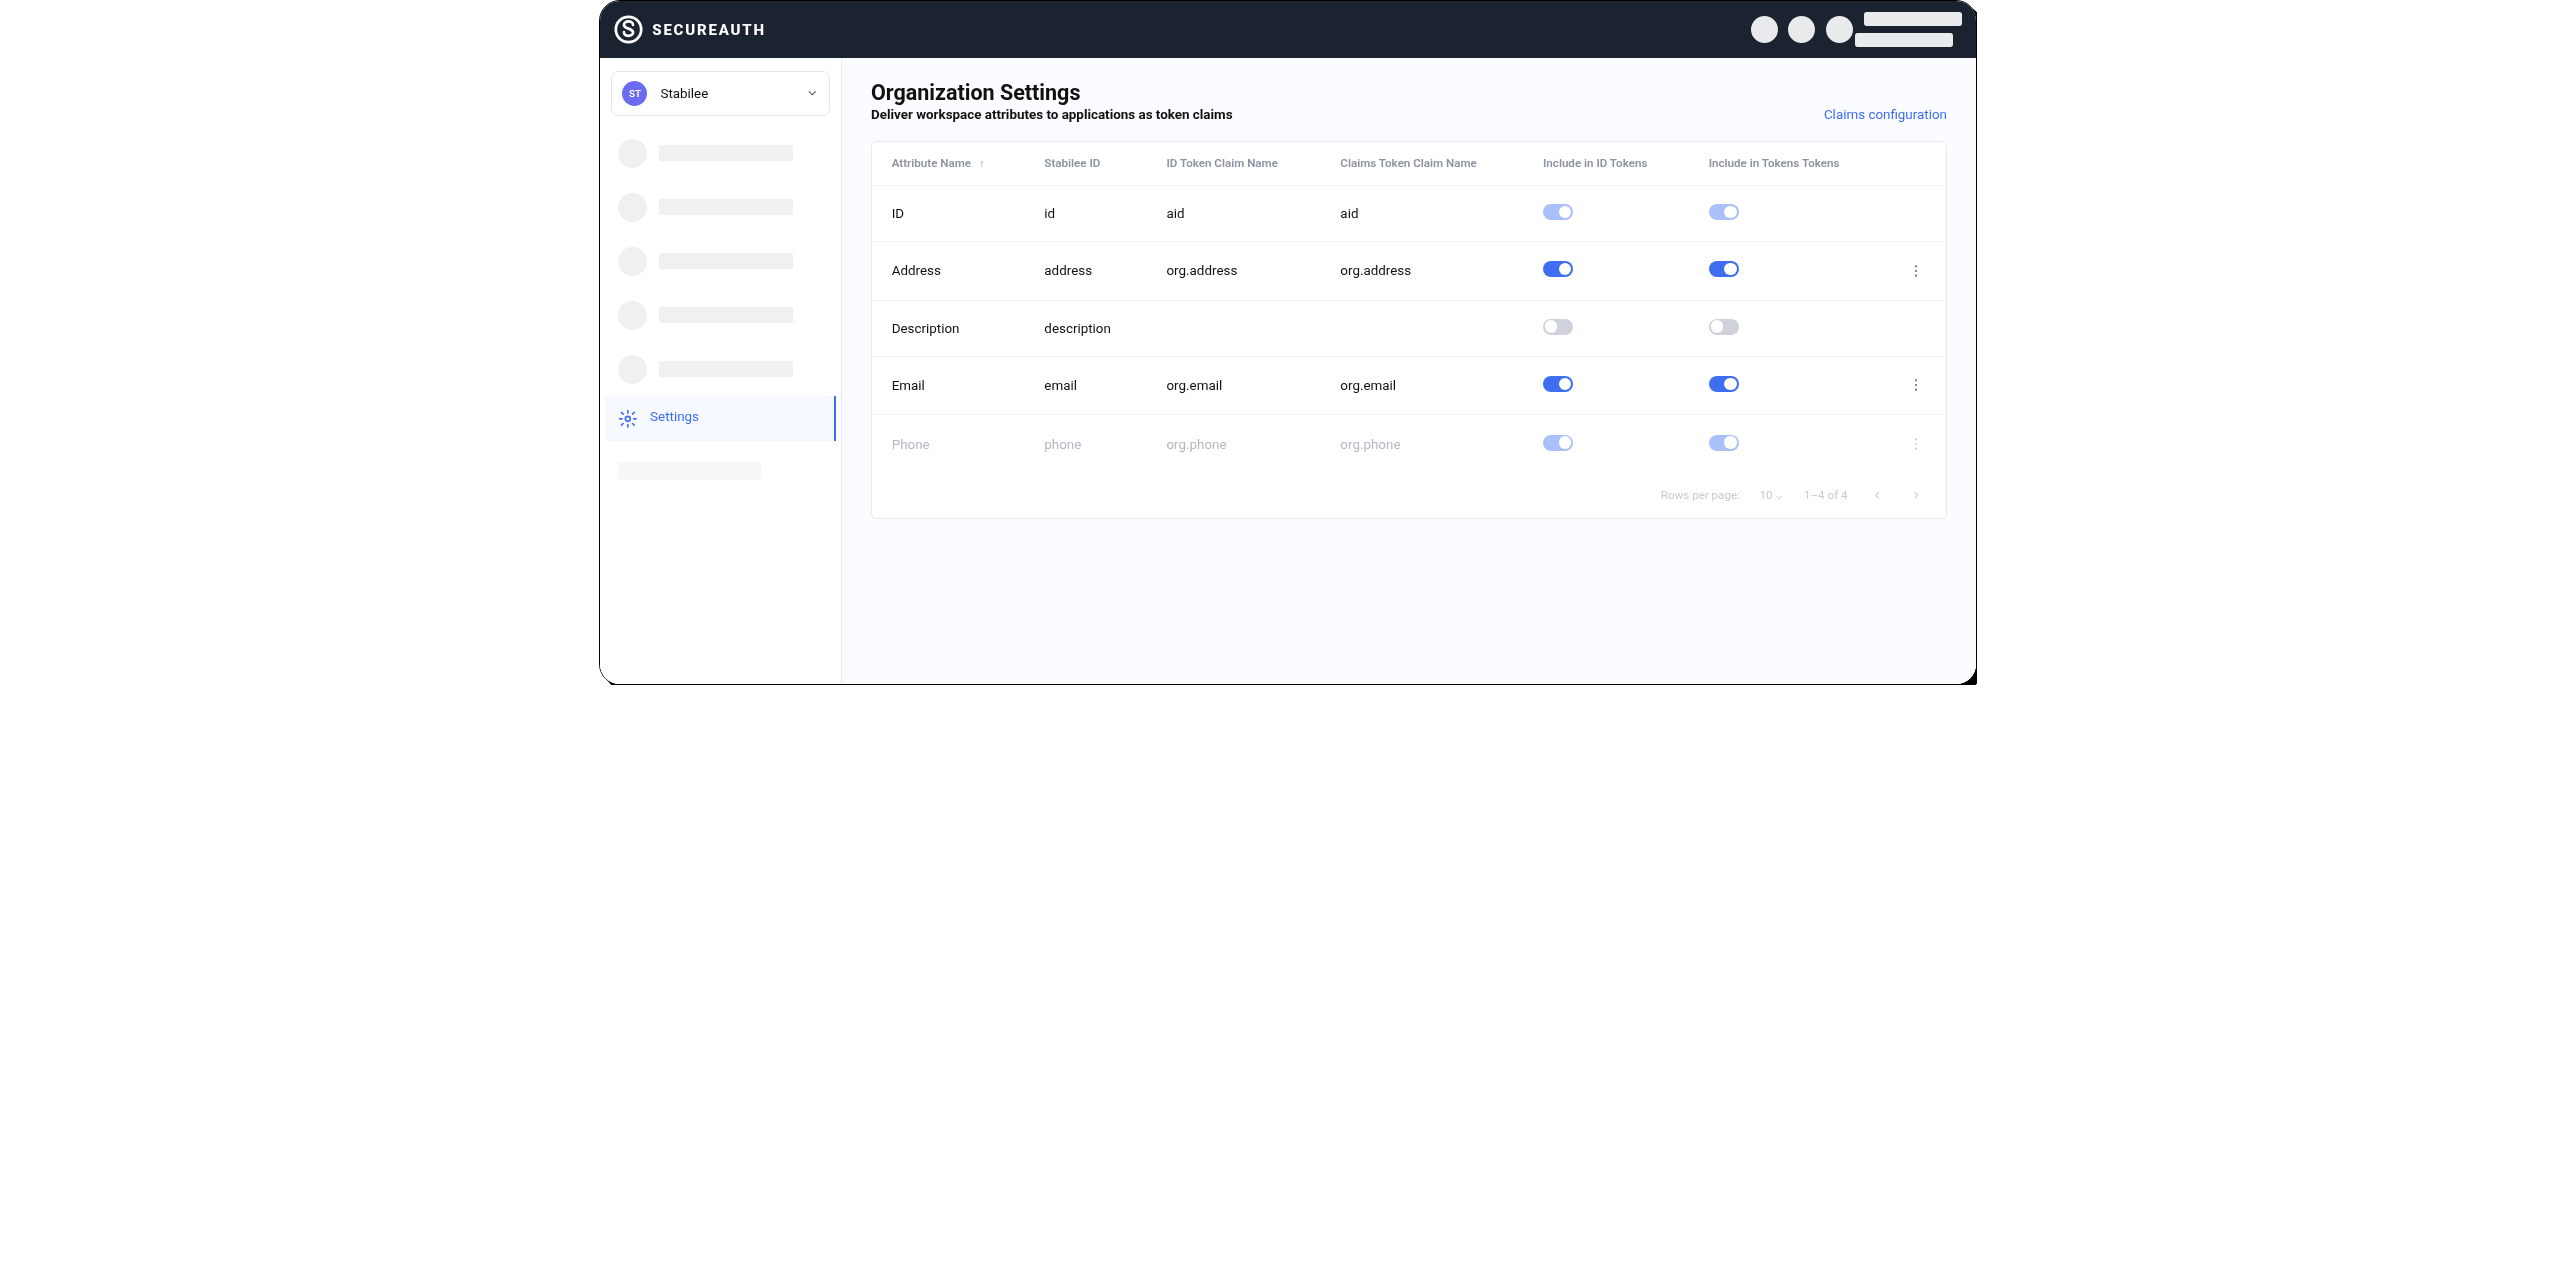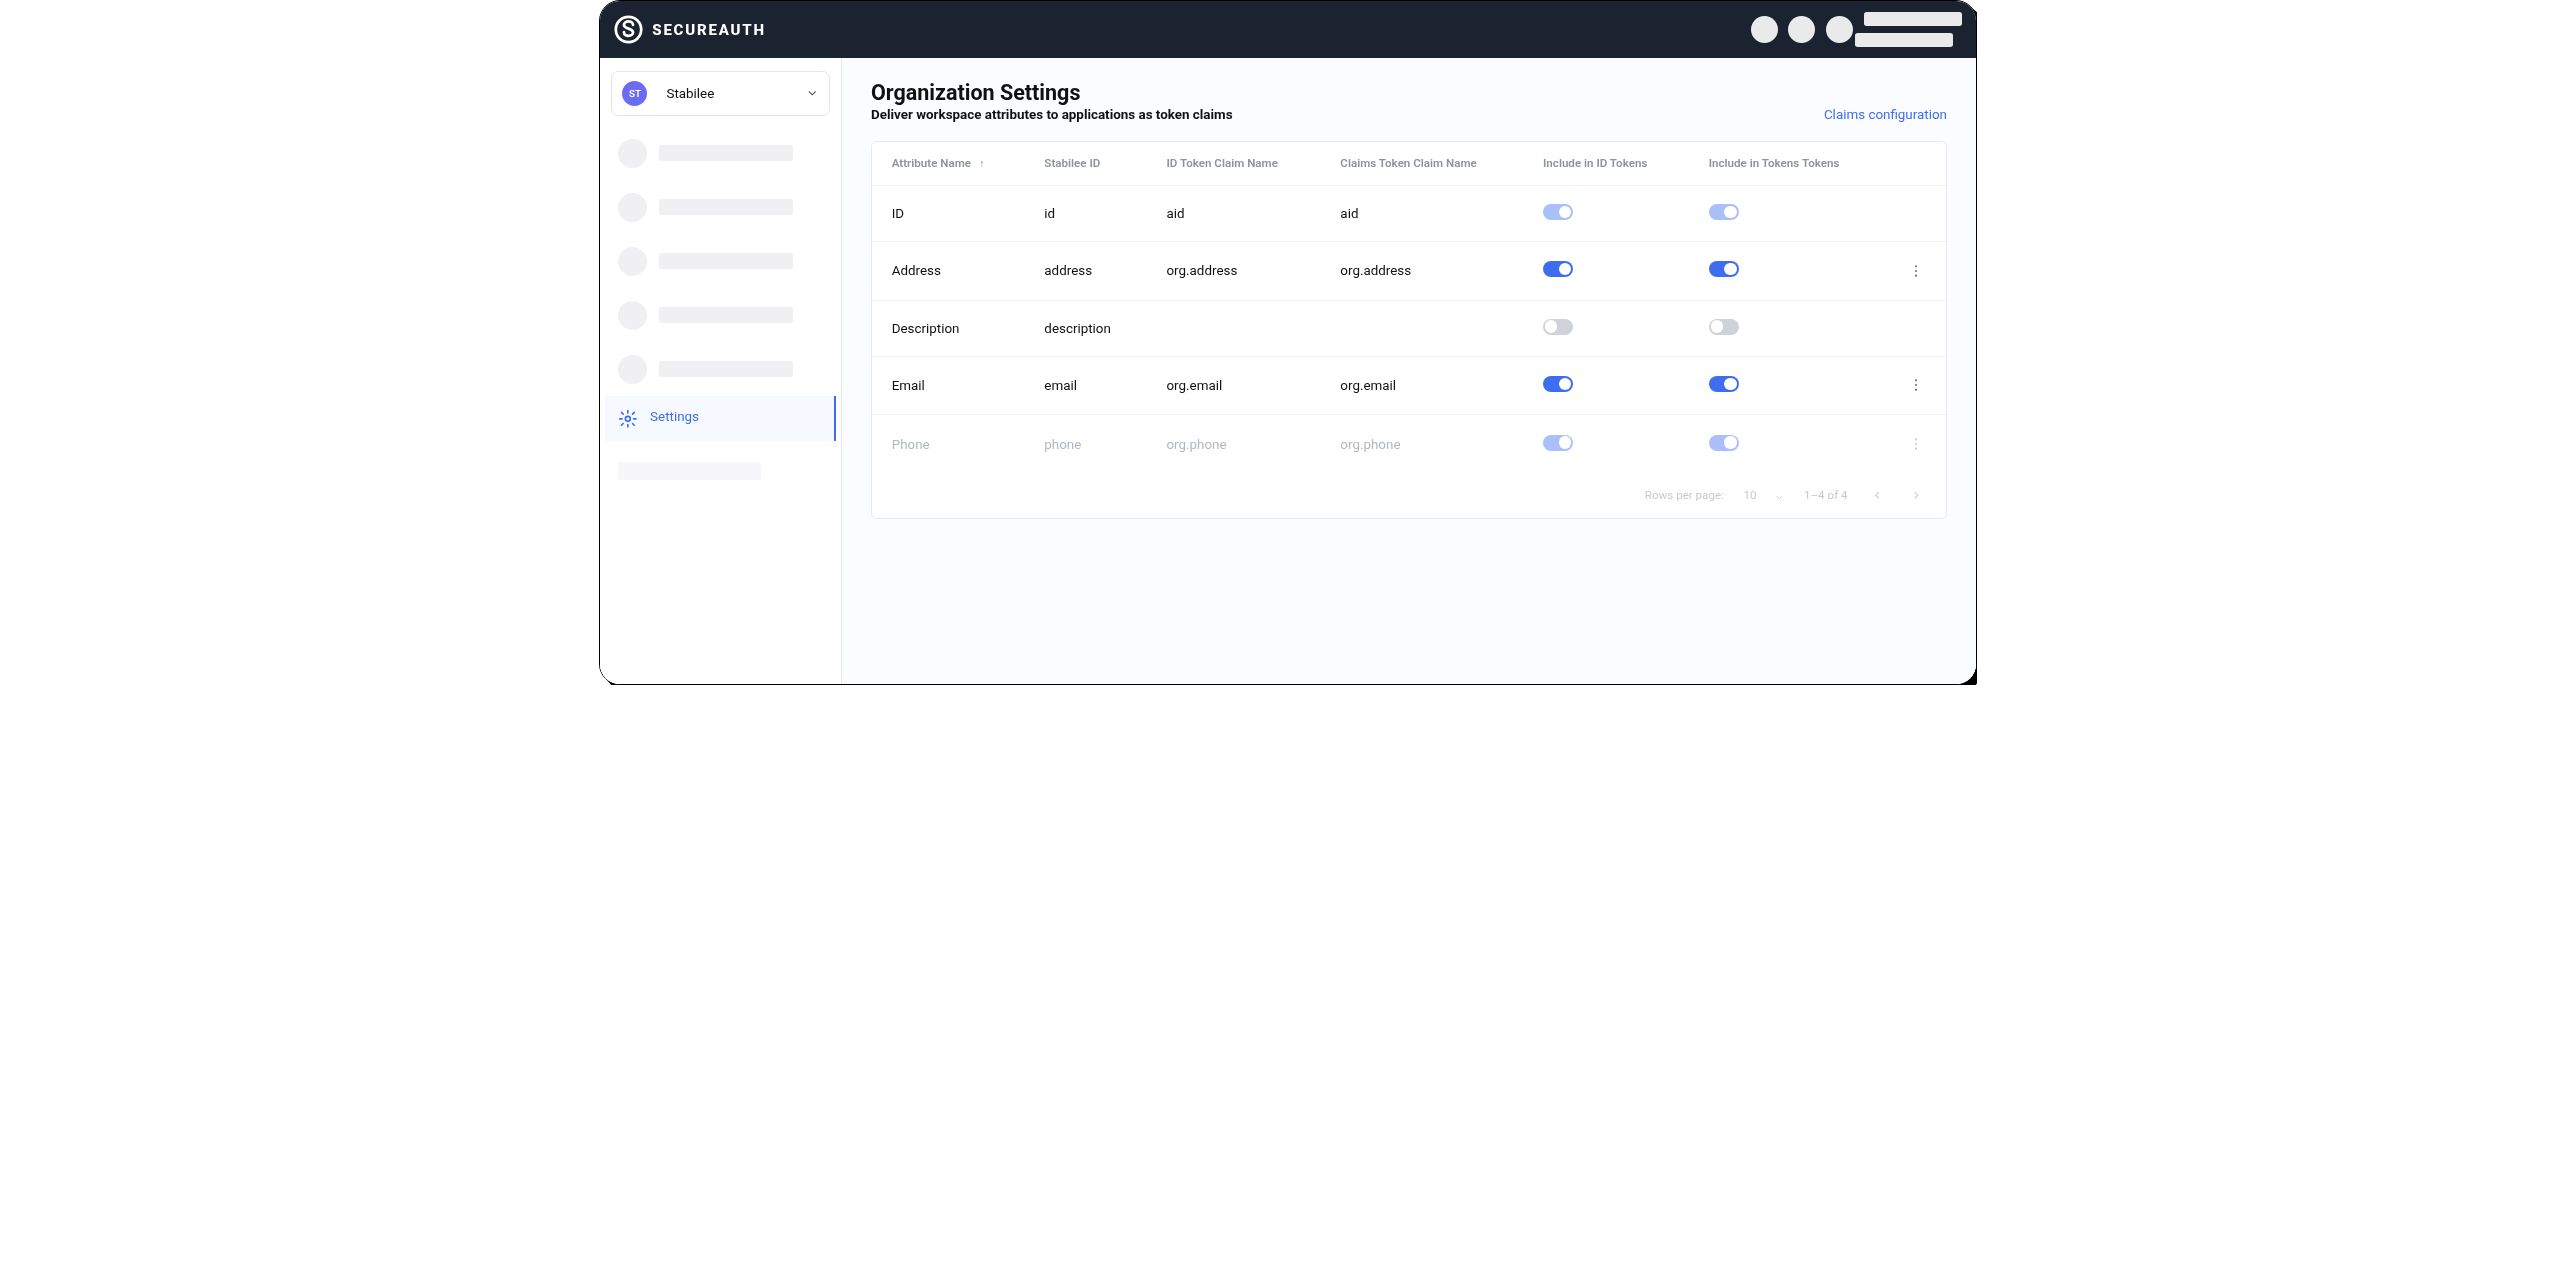--- a/index.html
+++ b/index.html
@@ -74,21 +74,21 @@
     padding: 9px 5.4px;
     background: #fff;
   }
   .org-switcher {
     margin: 3.6px 5.4px 10.7px 5.4px;
     border: 0.9px solid #e2e4ea;
     border-radius: 7.2px;
     padding: 9px 10.7px;
     display: flex;
     align-items: center;
-    gap: 19px;
+    gap: 13px;
     cursor: pointer;
   }
   .avatar {
     width: 25px; height: 25px;
     border-radius: 50%;
     background: #6c6cf2;
     color: #fff;
     font-size: 9.8px;
     font-weight: 600;
     display: inline-flex;
@@ -242,21 +242,21 @@
   .table-footer {
     display: flex;
     justify-content: flex-end;
     align-items: center;
     padding: 12.5px 19.7px;
     gap: 19.7px;
     font-size: 11.6px;
     color: #c6c9d2;
   }
   .rpp-select {
-    display: inline-flex; align-items: flex-end; gap: 17px;
+    display: inline-flex; align-items: flex-end; gap: 1px;
   }
   .page-nav-btn {
     width: 19.7px; height: 19.7px;
     display: inline-flex; align-items: center; justify-content: center;
     color: #c6c9d2;
   }
 </style>
 </head>
 <body>
 

